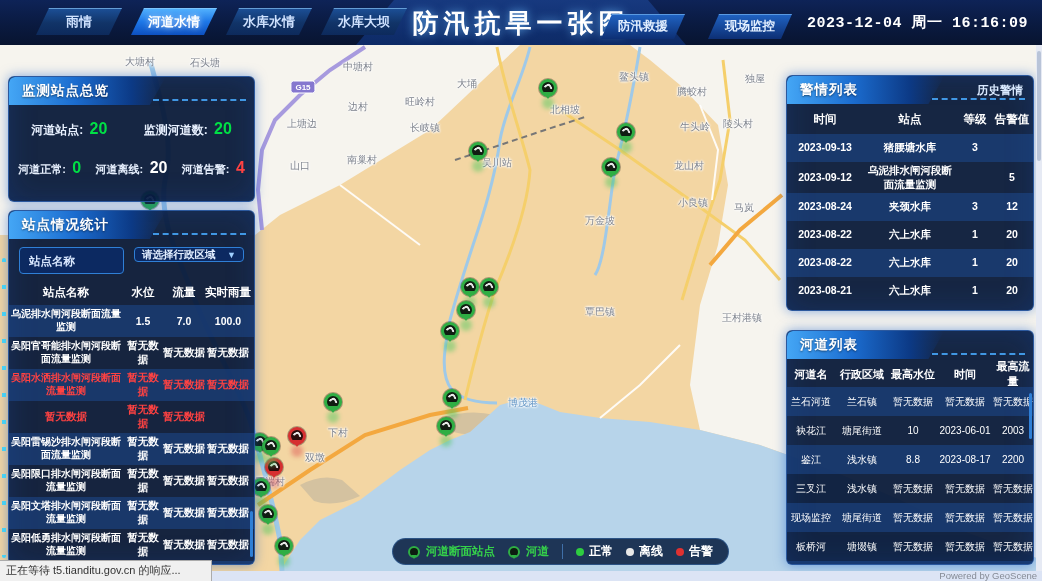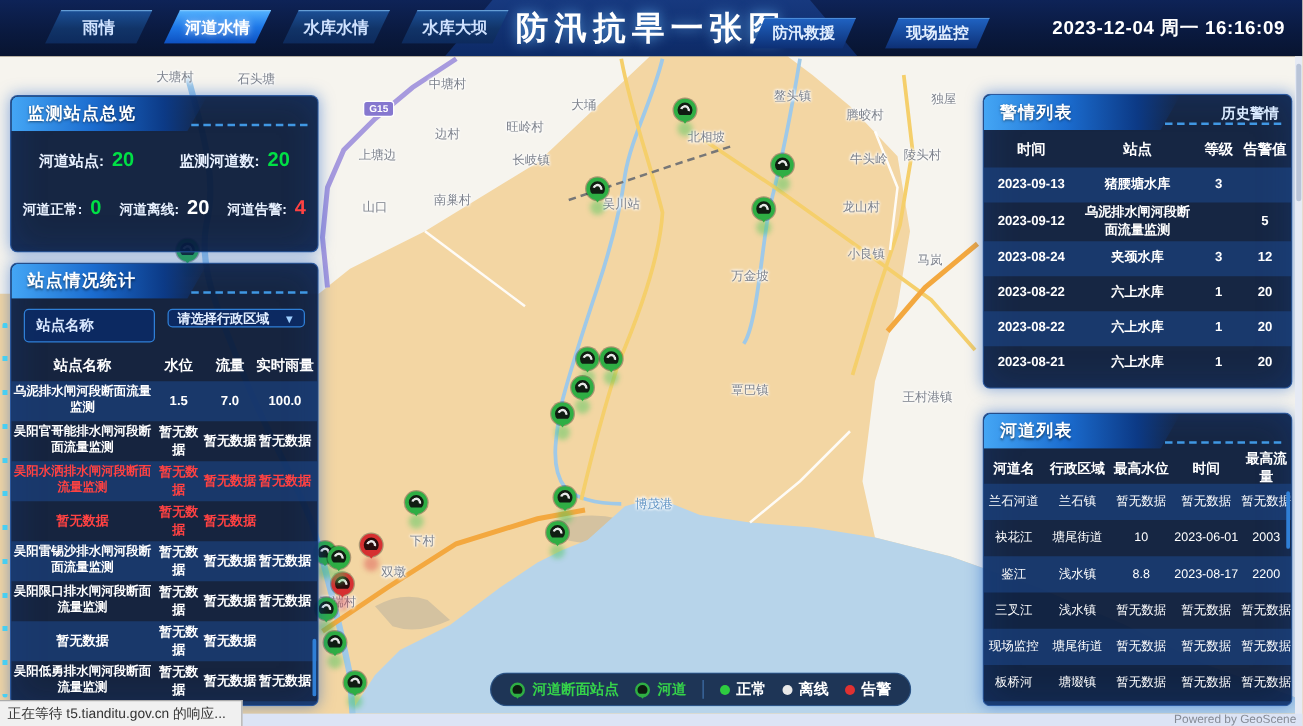--- a/index.html
+++ b/index.html
@@ -1,21 +1,21 @@
 <!DOCTYPE html>
 <html><head>
 <meta charset="utf-8">
 <style>
   * { margin:0; padding:0; box-sizing:border-box; }
   html,body { width:1042px; height:581px; overflow:hidden; }
   body { position:relative; background:#dce4f5; font-family:"Liberation Sans","DejaVu Sans",sans-serif; }
 
   
   .header{position:absolute;top:0;left:0;width:1042px;height:45px;
-    background:linear-gradient(180deg,#0e2357 0%,#0a1a40 55%,#081430 100%);z-index:40;}
+    background:linear-gradient(180deg,#0e2357 0%,#0a1a40 55%,#081430 100%);z-index:40;font-family:Liberation Mono, monospace;}
   .header::before{content:'';position:absolute;left:50%;top:0;transform:translateX(-50%);
     width:330px;height:45px;background:linear-gradient(180deg,#17397f,#0d2a66);
     clip-path:polygon(38px 0,calc(100% - 38px) 0,100% 100%,0 100%);}
   .page-title{position:absolute;left:50%;top:50%;transform:translate(-50%,-50%);
     font-size:26px;font-weight:bold;color:#fff;letter-spacing:5px;white-space:nowrap;
     text-shadow:0 0 10px rgba(110,190,255,.8);}
   .nav-tabs{position:absolute;left:36px;top:8px;display:flex;gap:9px;}
   .tab{position:relative;min-width:86px;height:27px;display:flex;align-items:center;justify-content:center;
     padding:0 15px;color:#cfe2ff;font-size:13px;font-weight:bold;cursor:pointer;
     background:linear-gradient(180deg,#1c5098 0%,#113468 55%,#0d2a5c 100%);
@@ -116,21 +116,21 @@
     border:3px solid transparent;border-top:4px solid #2fae44;margin-top:-1px;}
   .legend-div{width:1px;height:15px;background:#3f6fa8;}
   .legend-status{display:flex;align-items:center;gap:5px;color:#fff;font-size:12px;font-weight:bold;}
   .dot{width:8px;height:8px;border-radius:50%;flex:none;}
 
   
   .bottom-strip{position:absolute;left:0;bottom:0;width:100%;height:10px;background:#dce4f5;z-index:42;}
   .vscroll{position:absolute;right:0;top:45px;width:6px;height:536px;background:#e6eaf4;z-index:41;}
   .vscroll .vthumb{position:absolute;top:6px;left:1px;width:4px;height:110px;background:#b9c4d8;border-radius:2px;}
   .status-tip{position:absolute;left:0;bottom:0;background:#f0f0f0;border:1px solid #ababab;
-    border-left:none;border-bottom:none;color:#333;font-size:11px;padding:2px 12px 3px 6px;z-index:50;}
+    border-left:none;border-bottom:none;color:#333;font-size:11px;padding:2px 30px 3px 6px;z-index:50;}
   .credit{position:absolute;right:5px;bottom:0;font-size:9.5px;color:#858b96;z-index:46;line-height:11px;}
 </style>
 </head>
 <body>
 
 <div class="map">
   <svg viewBox="0 0 1042 526">
     <rect x="0" y="0" width="1042" height="526" fill="#f3d6a3"></rect>
     <polygon points="0,0 520,0 430,85 340,140 280,170 255,190 0,190" fill="#f6f4ee"></polygon>
     <path d="M 630,0 L 1042,0 L 1042,515 L 960,485 L 900,455 L 830,425 L 760,400 L 700,385 L 690,340 L 700,260 L 718,200 L 728,140 L 718,80 L 680,40 L 650,15 Z" fill="#f6f4ee"></path>
@@ -307,20 +307,21 @@
      <div>暂无数据</div>
      <div>暂无数据</div>
       </div>
       <div class="st-row">
      <div class="st-name">吴阳限口排水闸河段断面流量监测</div>
      <div>暂无数据</div>
      <div>暂无数据</div>
      <div>暂无数据</div>
       </div>
       <div class="st-row striped">
+     <div class="st-name">吴阳文塔排水闸河段断面流量监测</div>
      <div>暂无数据</div>
      <div>暂无数据</div>
      <div>暂无数据</div>
       </div>
       <div class="st-row">
      <div class="st-name">吴阳低勇排水闸河段断面流量监测</div>
      <div>暂无数据</div>
      <div>暂无数据</div>
      <div>暂无数据</div>
       </div>

